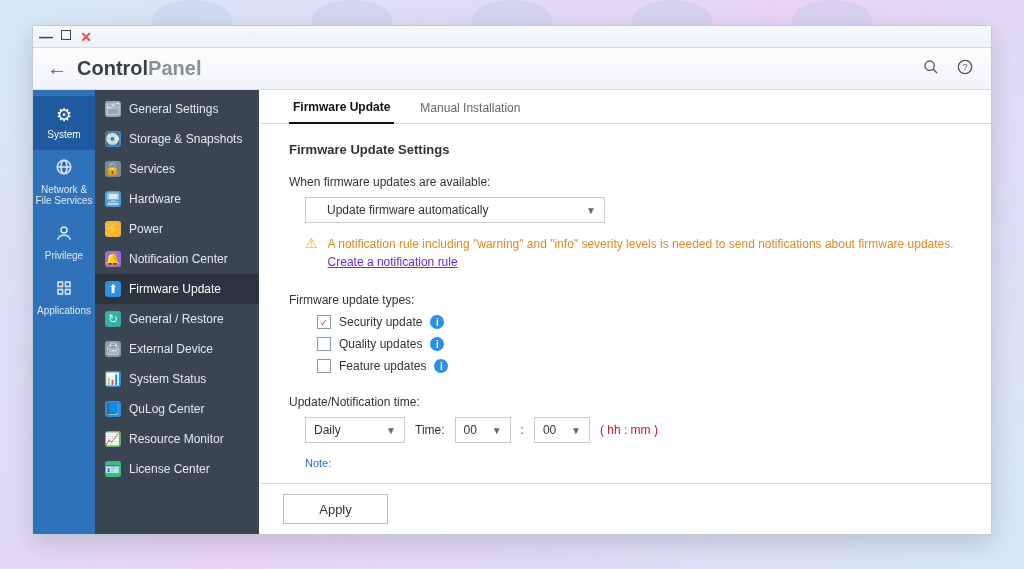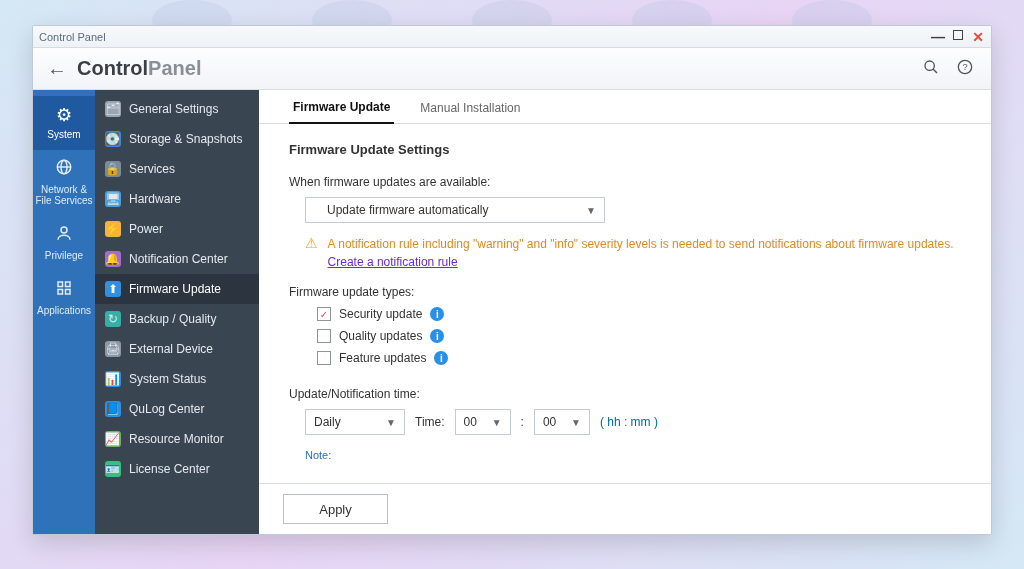--- a/index.html
+++ b/index.html
@@ -90,21 +90,20 @@
     <span></span>
     <span></span>
     <span></span>
     <span></span>
     <span></span>
   </div>
 
 <div class="window">
 
   <div class="titlebar">
-    <span class="titlebar-title">Control Panel</span>
     <div class="winctl">
       <span class="winbtn min">—</span>
       <span class="winbtn max"></span>
       <span class="winbtn close">✕</span>
     </div>
   </div>
 
   <div class="header">
     <span class="back-arrow">←</span>
     <span class="app-title">
@@ -188,21 +187,21 @@
       <div class="item">
           <span class="sic" style="background:#a36bd9">🔔</span>
           <span>Notification Center</span>
         </div>
       <div class="item active">
           <span class="sic" style="background:#2f8fe0">⬆</span>
           <span>Firmware Update</span>
         </div>
       <div class="item">
           <span class="sic" style="background:#35b0a6">↻</span>
-          <span>Backup / Quality</span>
+          <span>General / Restore</span>
         </div>
       <div class="item">
           <span class="sic" style="background:#8c98a8">🖨</span>
           <span>External Device</span>
         </div>
       <div class="item">
           <span class="sic" style="background:#2f8fe0">📊</span>
           <span>System Status</span>
         </div>
       <div class="item">
@@ -234,21 +233,21 @@
           <span class="caret">▼</span>
         </div>
 
         <div class="warnrow">
           <span class="warn-ic">⚠</span>
           <div class="warnmsg">
             <span>A notification rule including "warning" and "info" severity levels is needed to send notifications about firmware updates. </span><span class="link">Create a notification rule</span>
           </div>
         </div>
 
-        <div class="label" style="margin-top:14px">Firmware update types:</div>
+        <div class="label" style="margin-top:22px">Firmware update types:</div>
         <div class="chkrow">
           <span class="chkbox checked"></span>
           <span>Security update</span>
           <span class="info-ic">i</span>
         </div>
         <div class="chkrow">
           <span class="chkbox"></span>
           <span>Quality updates</span>
           <span class="info-ic">i</span>
         </div>
@@ -267,21 +266,21 @@
           <span>Time:</span>
           <div class="select" style="width:56px">
             <span>00</span>
             <span class="caret">▼</span>
           </div>
           <span>:</span>
           <div class="select" style="width:56px">
             <span>00</span>
             <span class="caret">▼</span>
           </div>
-          <span style="color:#0369a1">( hh : mm )</span>
+          <span style="color:#b91c1c">( hh : mm )</span>
         </div>
 
         <div class="note">Note:</div>
         <div style="height:30px"></div>
       </div>
 
       <div class="footer">
         <button class="applybtn">Apply</button>
       </div>
     </div>

